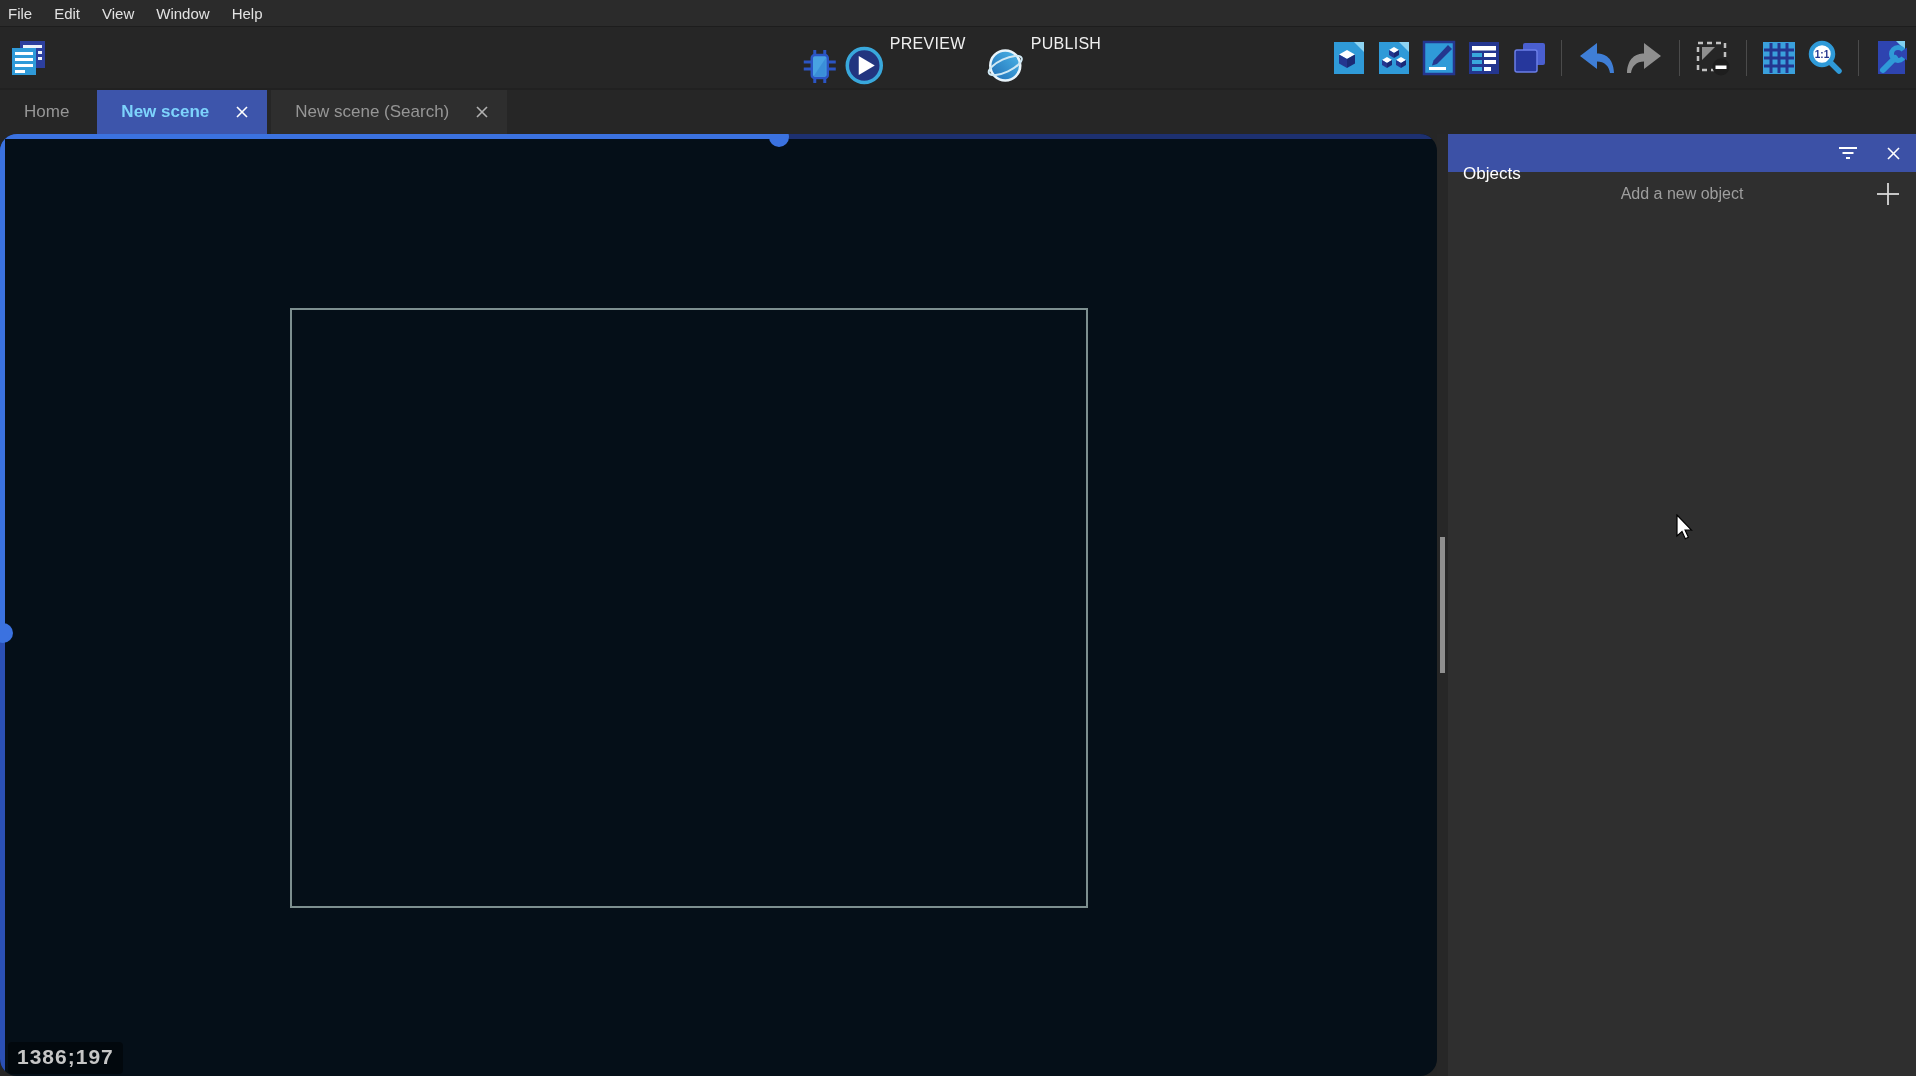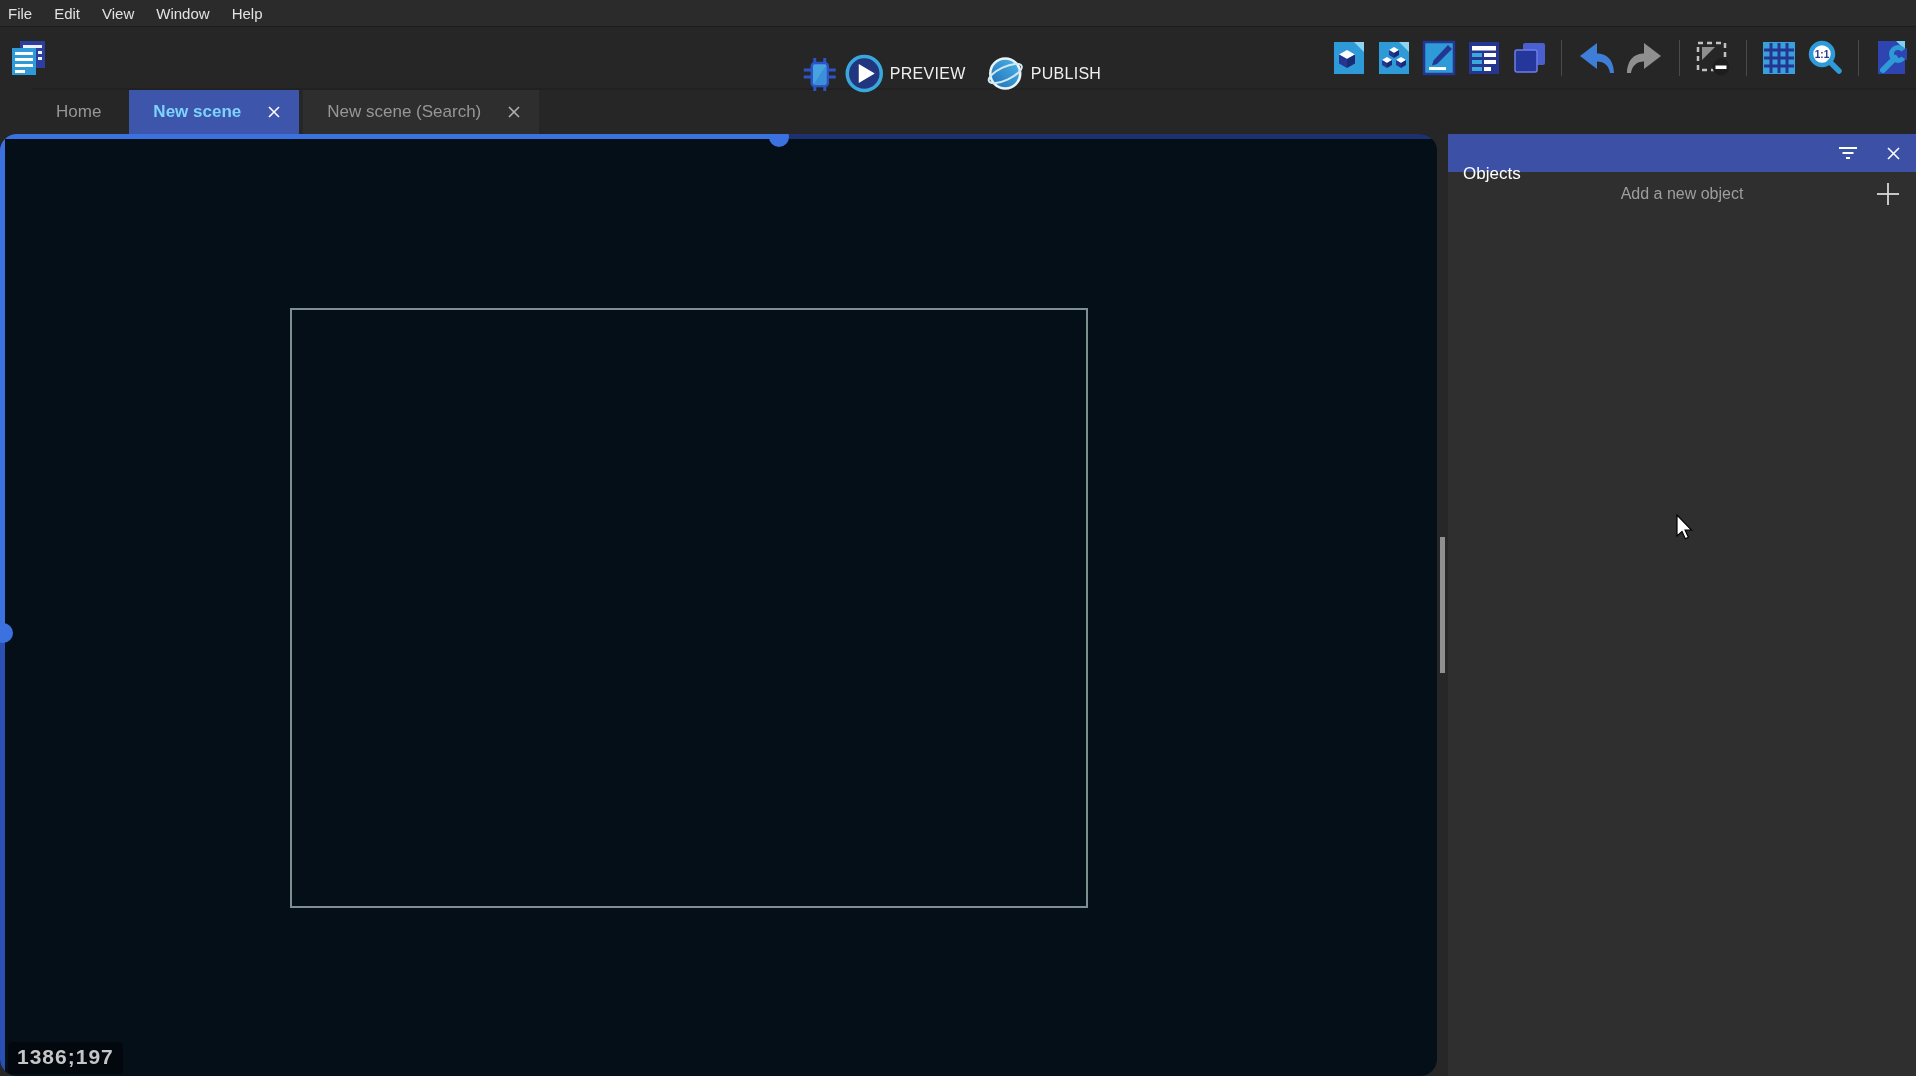--- a/index.html
+++ b/index.html
@@ -9,30 +9,30 @@
 
   
   .menubar { height:27px; background:#2b2b2b; display:flex; align-items:center;
              padding-left:8px; border-bottom:1px solid #1d1d1d; }
   .menu-item { color:#e2e2e2; font-size:15px; padding:0 11px; cursor:default; }
   .menu-item:first-child { padding-left:0; }
 
   
   .toolbar { height:61px; background:#262626; position:relative; display:flex; align-items:center; }
   .tb-left { margin-left:8px; display:flex; align-items:center; }
-  .tb-center { position:absolute; left:50%; top:16px; height:100%; transform:translateX(-50%);
-               display:flex; align-items:center; gap:5px; }
+  .tb-center { position:absolute; left:50%; top:8px; height:100%; transform:translateX(-50%);
+               display:flex; gap:5px; }
   .tb-label { color:#efefef; font-size:16px; letter-spacing:.3px; margin-right:14px; }
   .tb-right { position:absolute; right:5px; top:0; height:100%; display:flex; align-items:center; gap:9px; }
   .tb-sep { width:1px; height:36px; background:#4b4b4b; margin:0 5px; }
   .tb-btn { display:flex; align-items:center; justify-content:center; }
 
   
   .tabbar { height:46px; background:#262626; border-top:2px solid #212121;
-            display:flex; align-items:flex-end;margin-left:32px; }
+            display:flex; align-items:flex-end; }
   .tab { height:44px; display:flex; align-items:center; padding:0 24px;
          font-size:17px; color:#969696; margin-right:4px; white-space:nowrap; }
   .tab .tab-close { margin-left:26px; margin-right:-6px; display:flex; }
   .tab.active { background:#3d55ab; color:#7dd3fc;font-weight:bold; }
   .tab.inactive-filled { background:#2e2e2e; }
 
   
   .content { flex:1; display:flex; height:942px; }
 
   

